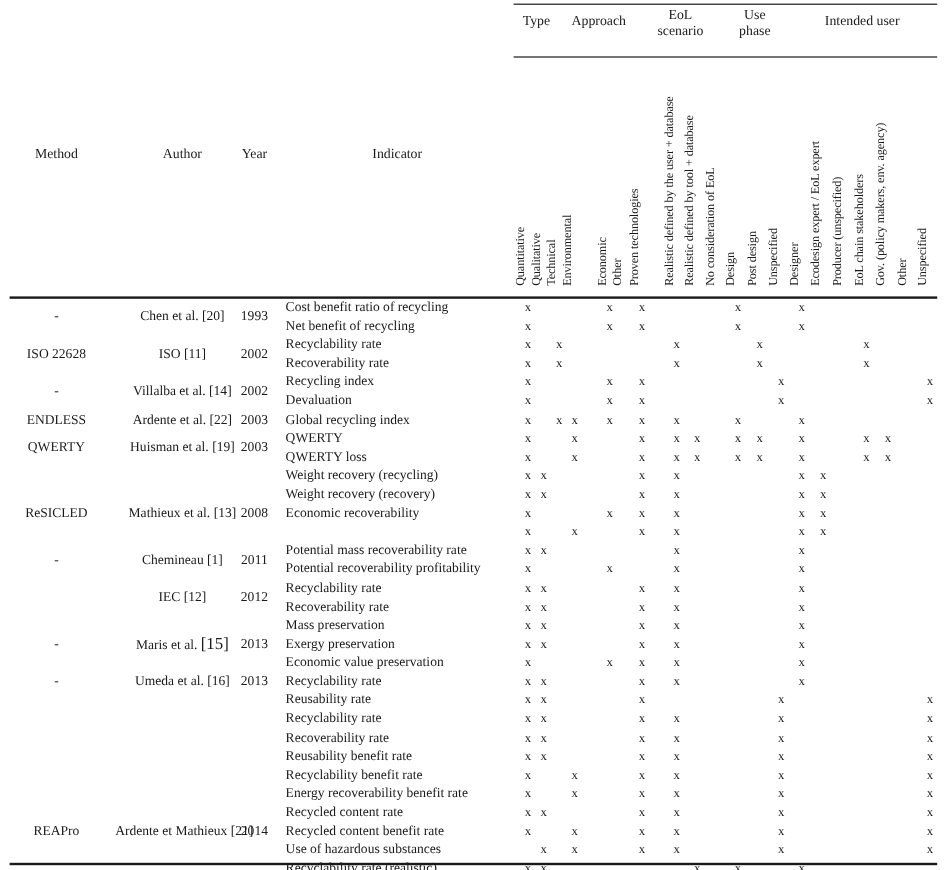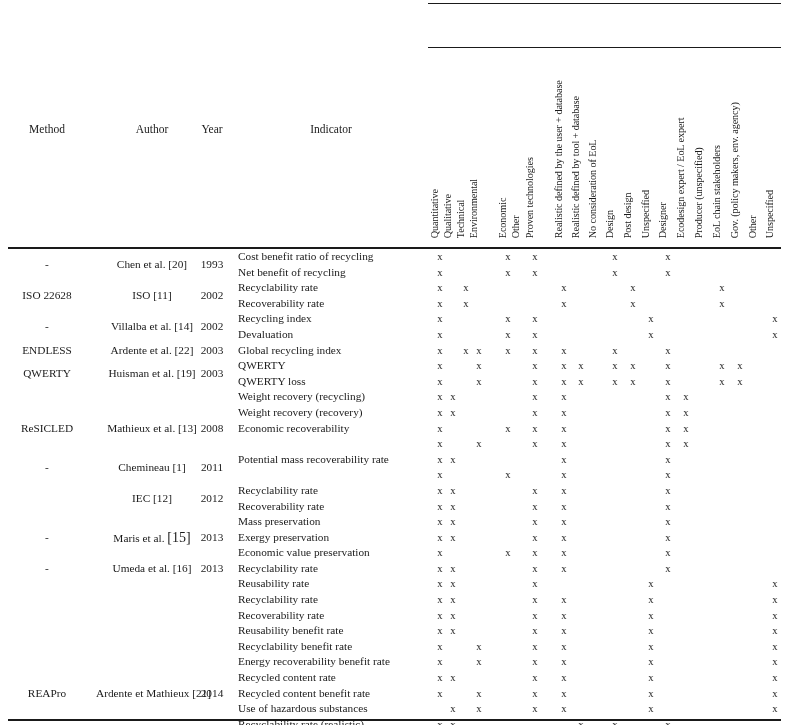--- a/index.html
+++ b/index.html
@@ -55,20 +55,33 @@
     text-align:center;width:12px;
   }
   .big-ref{font-size:14px;}
 </style>
 </head>
 <body>
 
 <div id="sheet">
 
   <div id="grp-rule-top"></div>
+  <div id="group-head">
+      <div class="grp" style="left: 0px; width: 38px;">Type</div>
+      <div class="grp" style="left: 38px; width: 66px;">Approach</div>
+      <div class="grp" style="left: 104px; width: 70px; top: 3px;">
+        <div>EoL</div>
+        <div>scenario</div>
+      </div>
+      <div class="grp" style="left: 174px; width: 54px; top: 3px;">
+        <div>Use</div>
+        <div>phase</div>
+      </div>
+      <div class="grp" style="left: 228px; width: 125px;">Intended user</div>
+    </div>
   <div id="grp-rule-bot"></div>
 
   <div id="flat-heads">
       <div class="flat-head" style="left: 8px; width: 78px;">Method</div>
       <div class="flat-head" style="left: 96px; width: 112px;">Author</div>
       <div class="flat-head" style="left: 192px; width: 40px;">Year</div>
       <div class="flat-head" style="left: 238px; width: 186px;">Indicator</div>
     </div>
 
   <div id="rot-band">
@@ -238,20 +251,21 @@
         <div class="cell c-method" style="left: 8px; width: 78px; top: 7.8px;">-</div>
         <div class="cell c-author" style="left: 96px; width: 112px; top: 7.8px;">Chemineau [1]</div>
         <div class="cell c-year" style="left: 192px; width: 40px; top: 7.8px;">2011</div>
         <div class="cell c-indicator">Potential mass recoverability rate</div>
         <div class="mark" style="left: 434px;">x</div>
         <div class="mark" style="left: 447px;">x</div>
         <div class="mark" style="left: 558px;">x</div>
         <div class="mark" style="left: 662px;">x</div>
       </div>
       <div class="row">
+        <div class="cell c-indicator">Potential recoverability profitability</div>
         <div class="mark" style="left: 434px;">x</div>
         <div class="mark" style="left: 502px;">x</div>
         <div class="mark" style="left: 558px;">x</div>
         <div class="mark" style="left: 662px;">x</div>
       </div>
       <div class="row">
         <div class="cell c-author" style="left: 96px; width: 112px; top: 7.8px;">IEC [12]</div>
         <div class="cell c-year" style="left: 192px; width: 40px; top: 7.8px;">2012</div>
         <div class="cell c-indicator">Recyclability rate</div>
         <div class="mark" style="left: 434px;">x</div>

